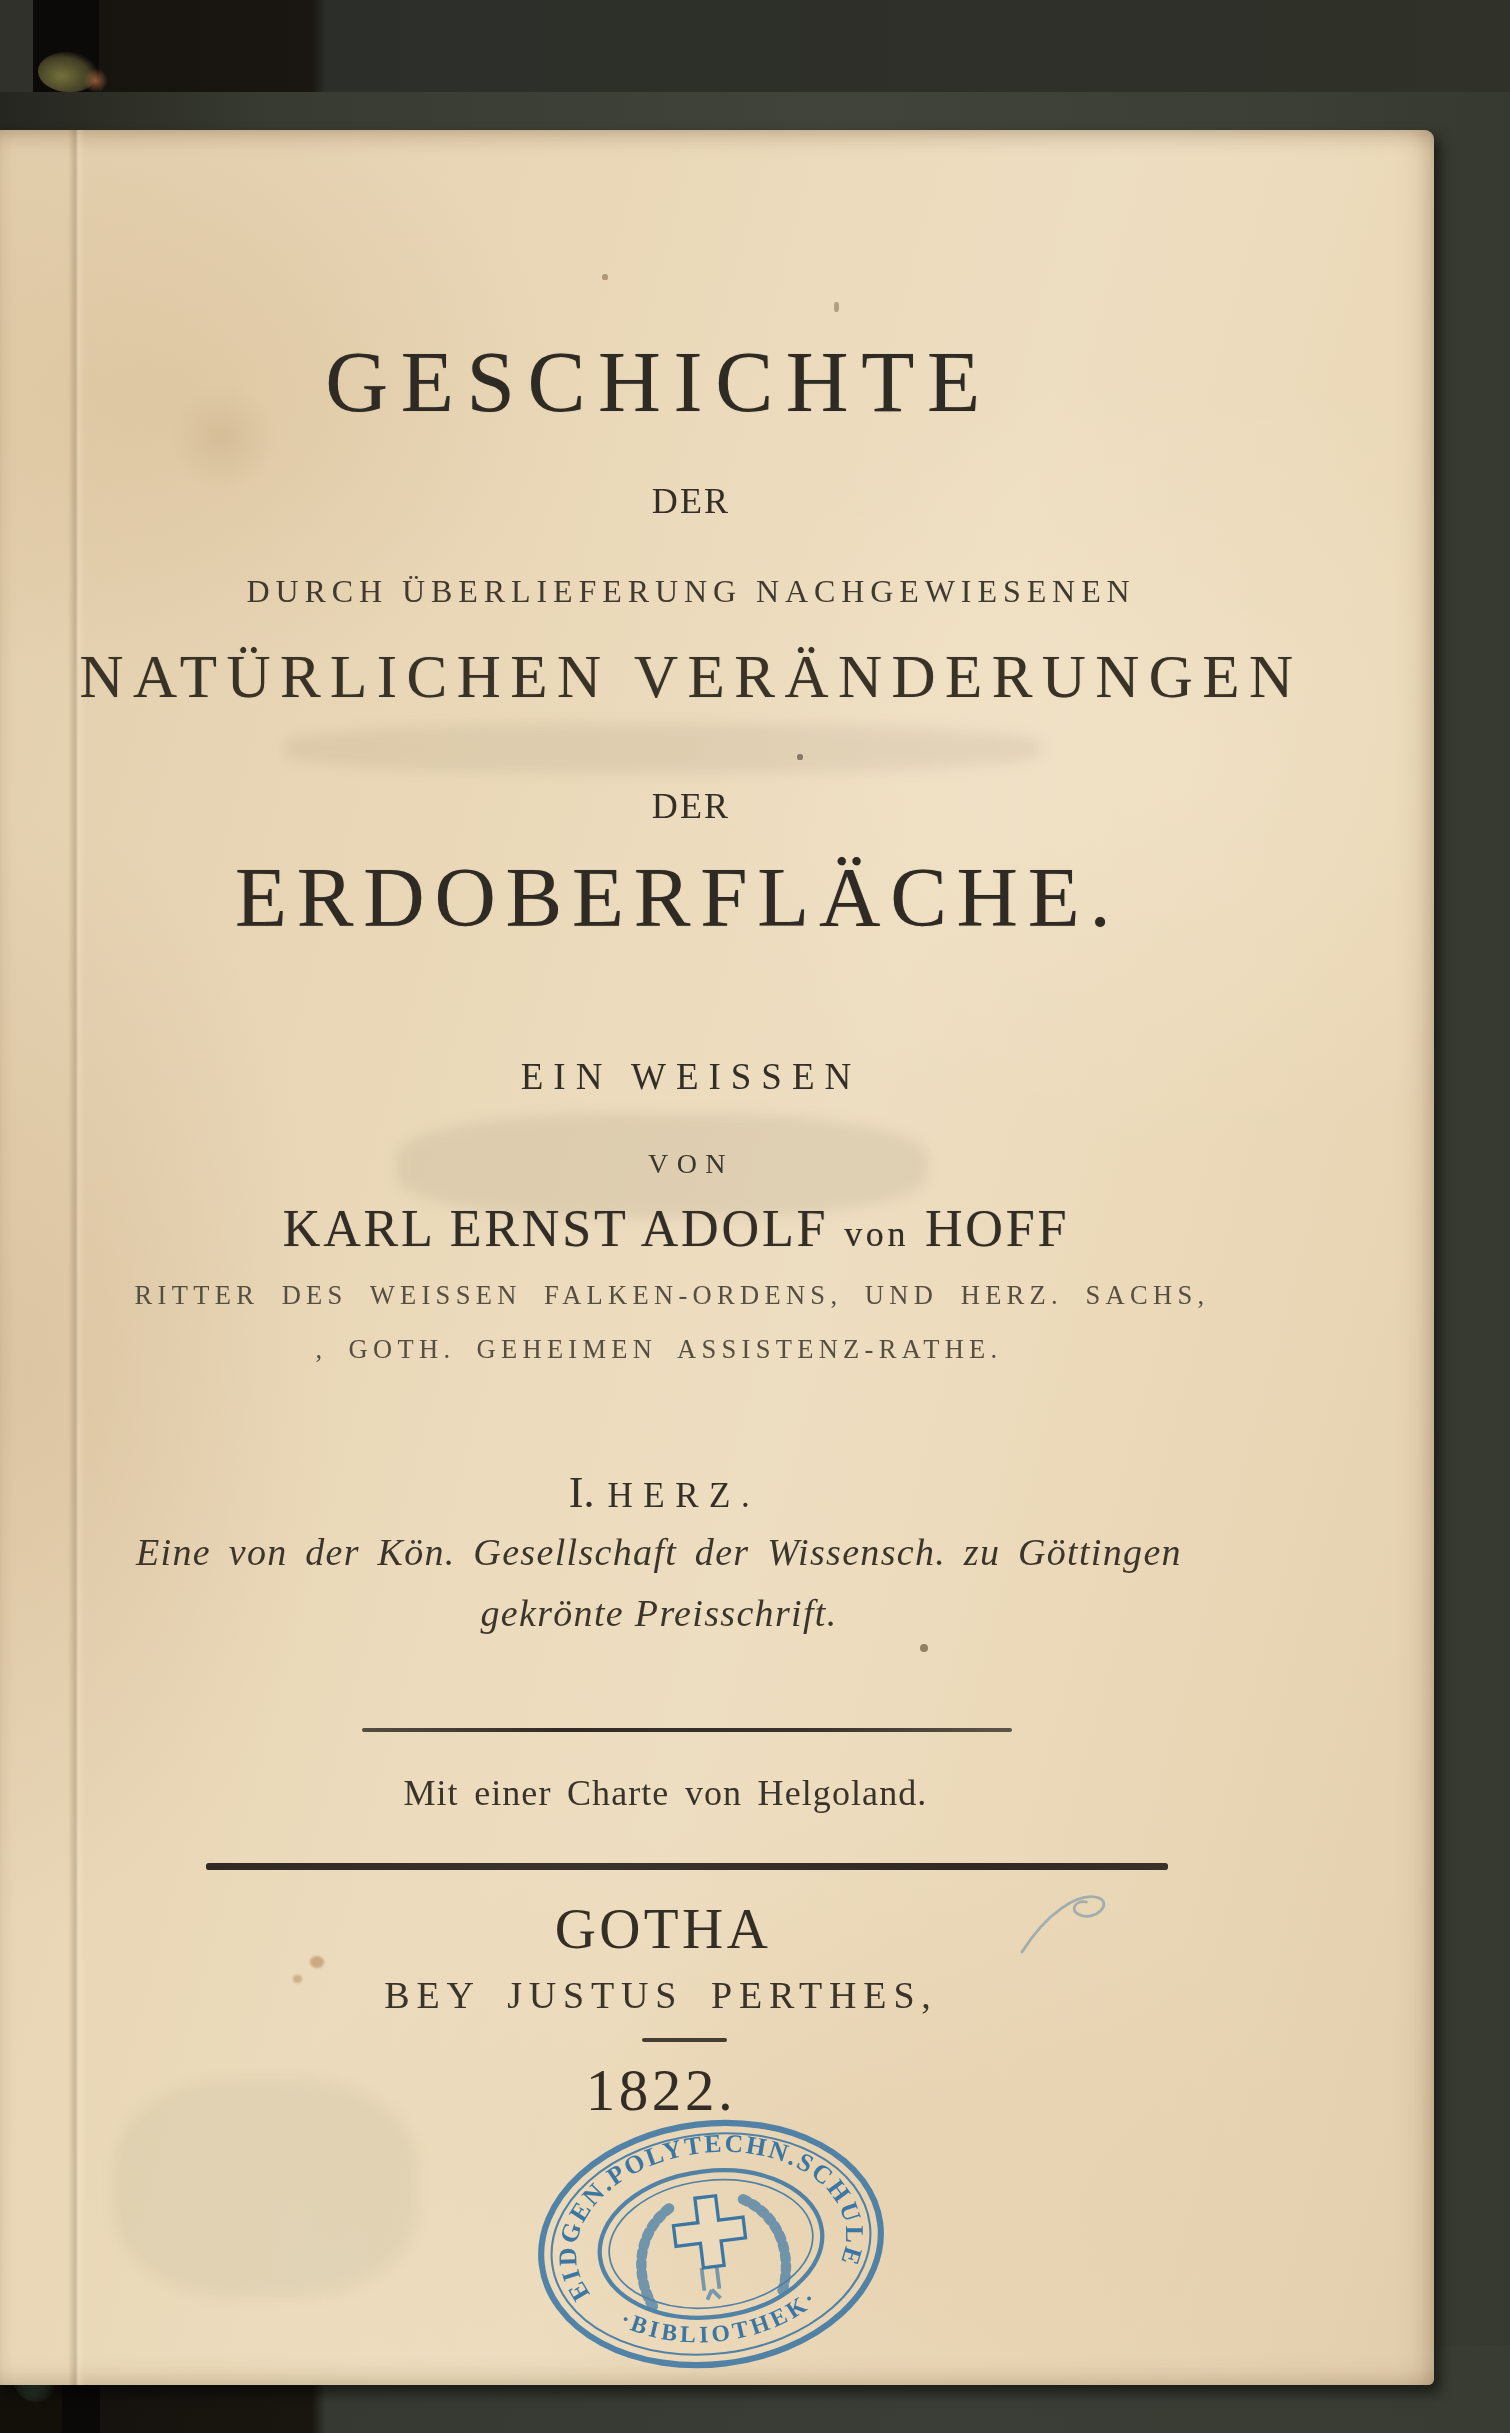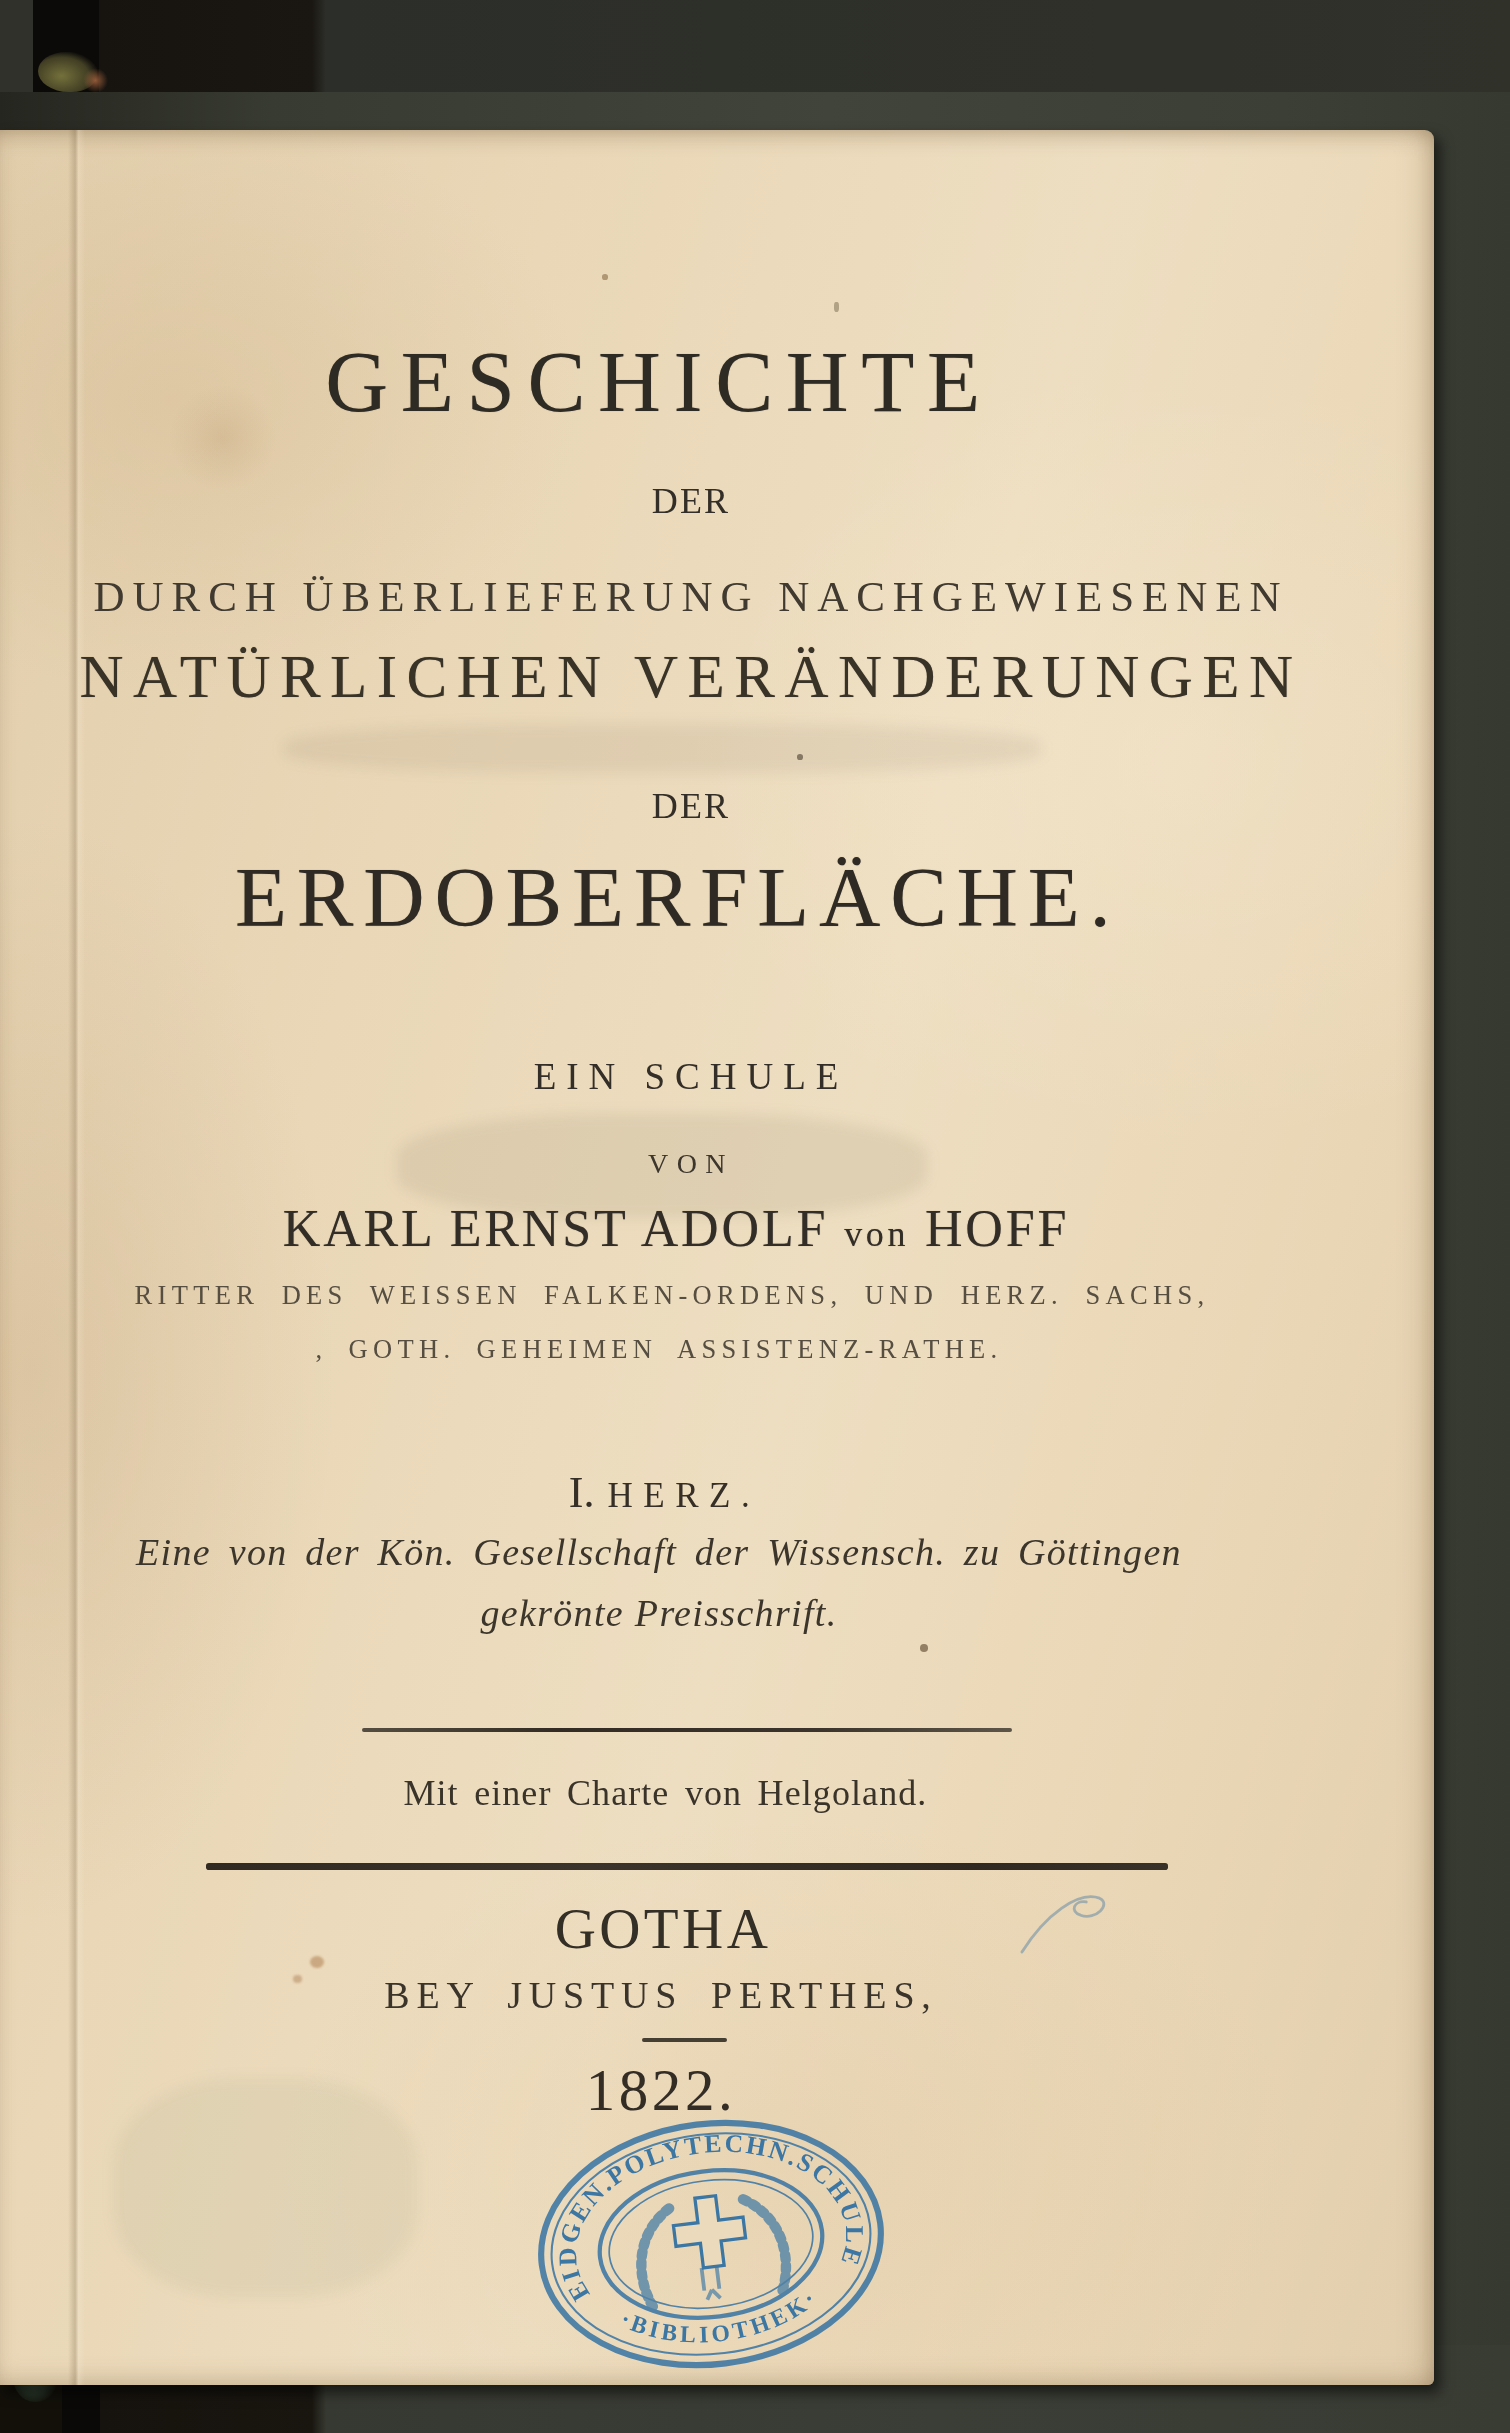--- a/index.html
+++ b/index.html
@@ -41,21 +41,21 @@
   .g1{left:284px;top:594px;width:757px;height:49px;background:rgba(118,102,76,.10);}
   .g2{left:397px;top:984px;width:530px;height:104px;background:rgba(112,98,72,.11);}
   .g3{left:114px;top:1949px;width:303px;height:218px;background:rgba(108,126,88,.08);}
   .speck{position:absolute;border-radius:50%;}
 
   
   .line{position:absolute;left:0;width:1382px;text-align:center;color:#332e27;line-height:1;white-space:nowrap;}
   .soft{text-shadow:0 0 0.9px rgba(55,48,38,.45);}
   .l-title      {top:208px; font-size:87px; letter-spacing:.145em; color:#2e2a24; transform:translateX(-32px);}
   .l-der1       {top:353px; font-size:36px; letter-spacing:.06em;}
-  .l-sub1       {top:445px; font-size:43px; letter-spacing:.185em; color:#403a30;}
+  .l-sub1       {top:445px; font-size:32px; letter-spacing:.185em; color:#403a30;}
   .l-sub2       {top:516px; font-size:61px; letter-spacing:.155em; color:#383227;}
   .l-der2       {top:658px; font-size:36px; letter-spacing:.06em;}
   .l-title2     {top:725px; font-size:85px; letter-spacing:.115em; color:#2f2b24; transform:translateX(-13.2px);}
   .l-versuch    {top:928px; font-size:37px; letter-spacing:.27em;}
   .l-von        {top:1020px;font-size:28px; letter-spacing:.3em; color:#3c362c;}
   .l-author     {top:1073px;font-size:52px; letter-spacing:.055em; color:#322d26; transform:translateX(-15px);}
   .l-author .von-small{font-size:36px;letter-spacing:.1em;}
   .l-rtitles1   {top:1152px;font-size:26.5px; letter-spacing:.2em; word-spacing:.4em; color:#564e41; transform:translateX(-19px);}
   .l-rtitles2   {top:1206px;font-size:26.5px; letter-spacing:.2em; word-spacing:.35em; color:#564e41; transform:translateX(-32px);}
   .l-theil      {top:1341px;font-size:44px; color:#352f27; transform:translateX(-26.5px);}
@@ -101,21 +101,21 @@
   <div class="speck" style="left:920px;top:1514px;width:7.6px;height:7.6px;background:rgba(75,52,25,.55);filter:blur(0.5px);"></div>
   <div class="speck" style="left:310px;top:1826px;width:14px;height:12.3px;background:rgba(152,96,45,.4);filter:blur(0.9px);"></div>
   <div class="speck" style="left:293px;top:1845px;width:8.5px;height:7.6px;background:rgba(150,95,45,.35);filter:blur(0.9px);"></div>
 
   <div class="line l-title soft">GESCHICHTE</div>
   <div class="line l-der1">DER</div>
   <div class="line l-sub1">DURCH ÜBERLIEFERUNG NACHGEWIESENEN</div>
   <div class="line l-sub2 soft">NATÜRLICHEN VERÄNDERUNGEN</div>
   <div class="line l-der2">DER</div>
   <div class="line l-title2 soft">ERDOBERFLÄCHE.</div>
-  <div class="line l-versuch">EIN SCHULE</div>
+  <div class="line l-versuch">EIN WEISSEN</div>
   <div class="line l-von">VON</div>
 
   <div class="line l-author soft">
     <span>KARL ERNST ADOLF</span>
     <span class="von-small">von</span>
     <span>HOFF</span>
   </div>
 
   <div class="line l-rtitles1">RITTER DES WEISSEN FALKEN-ORDENS, UND HERZ. SACHS,</div>
   <div class="line l-rtitles2">, GOTH. GEHEIMEN ASSISTENZ-RATHE.</div>

